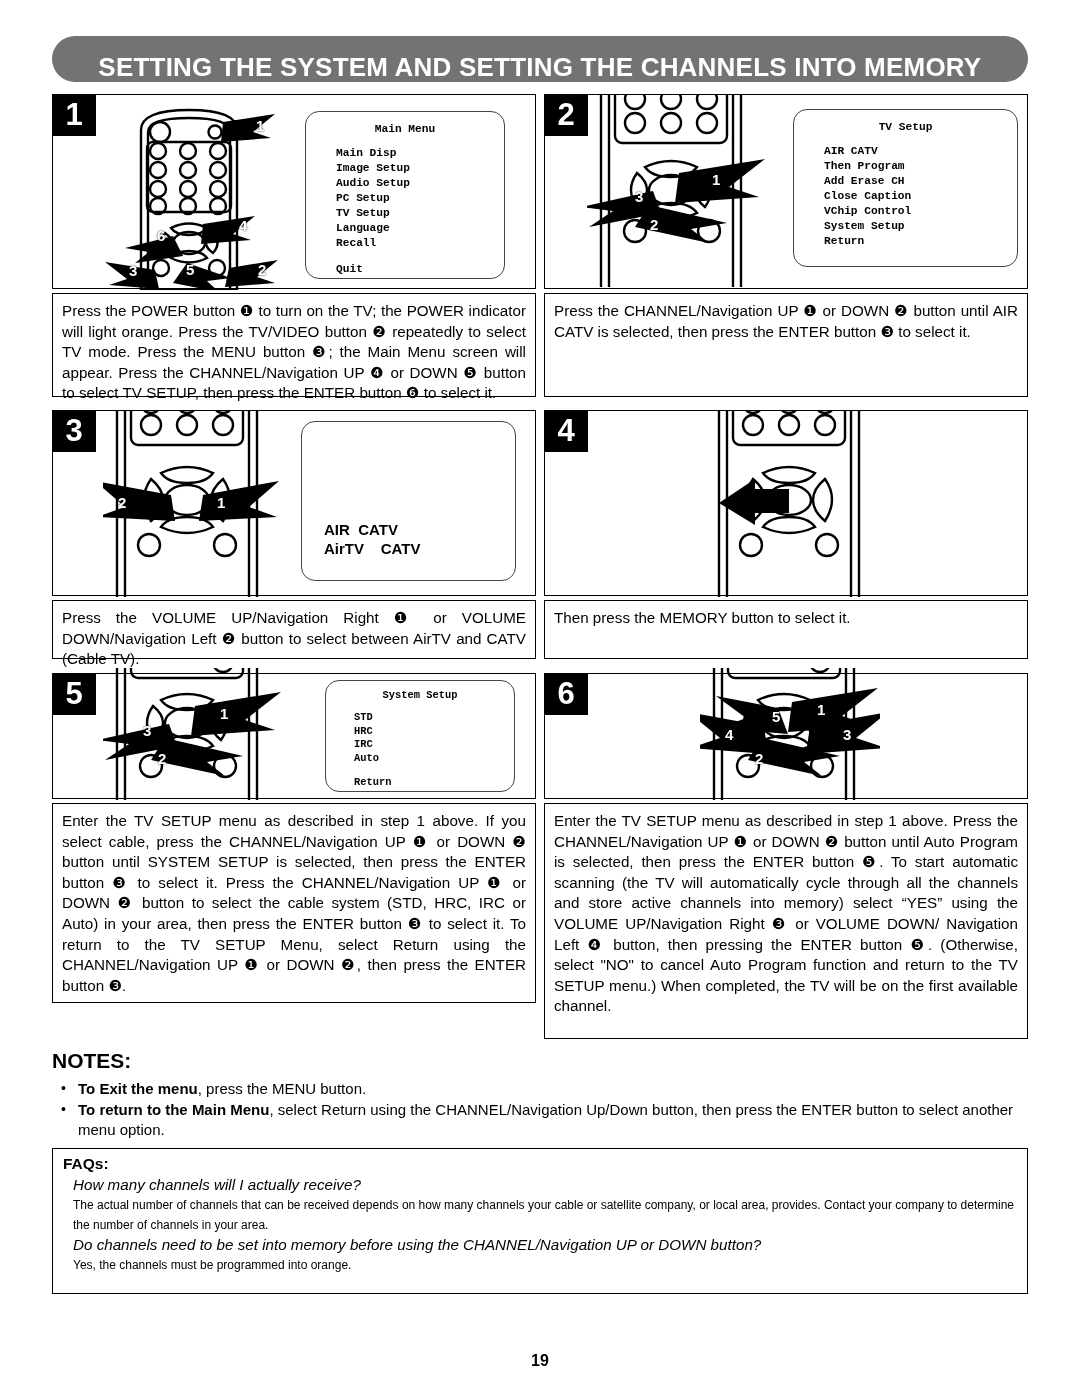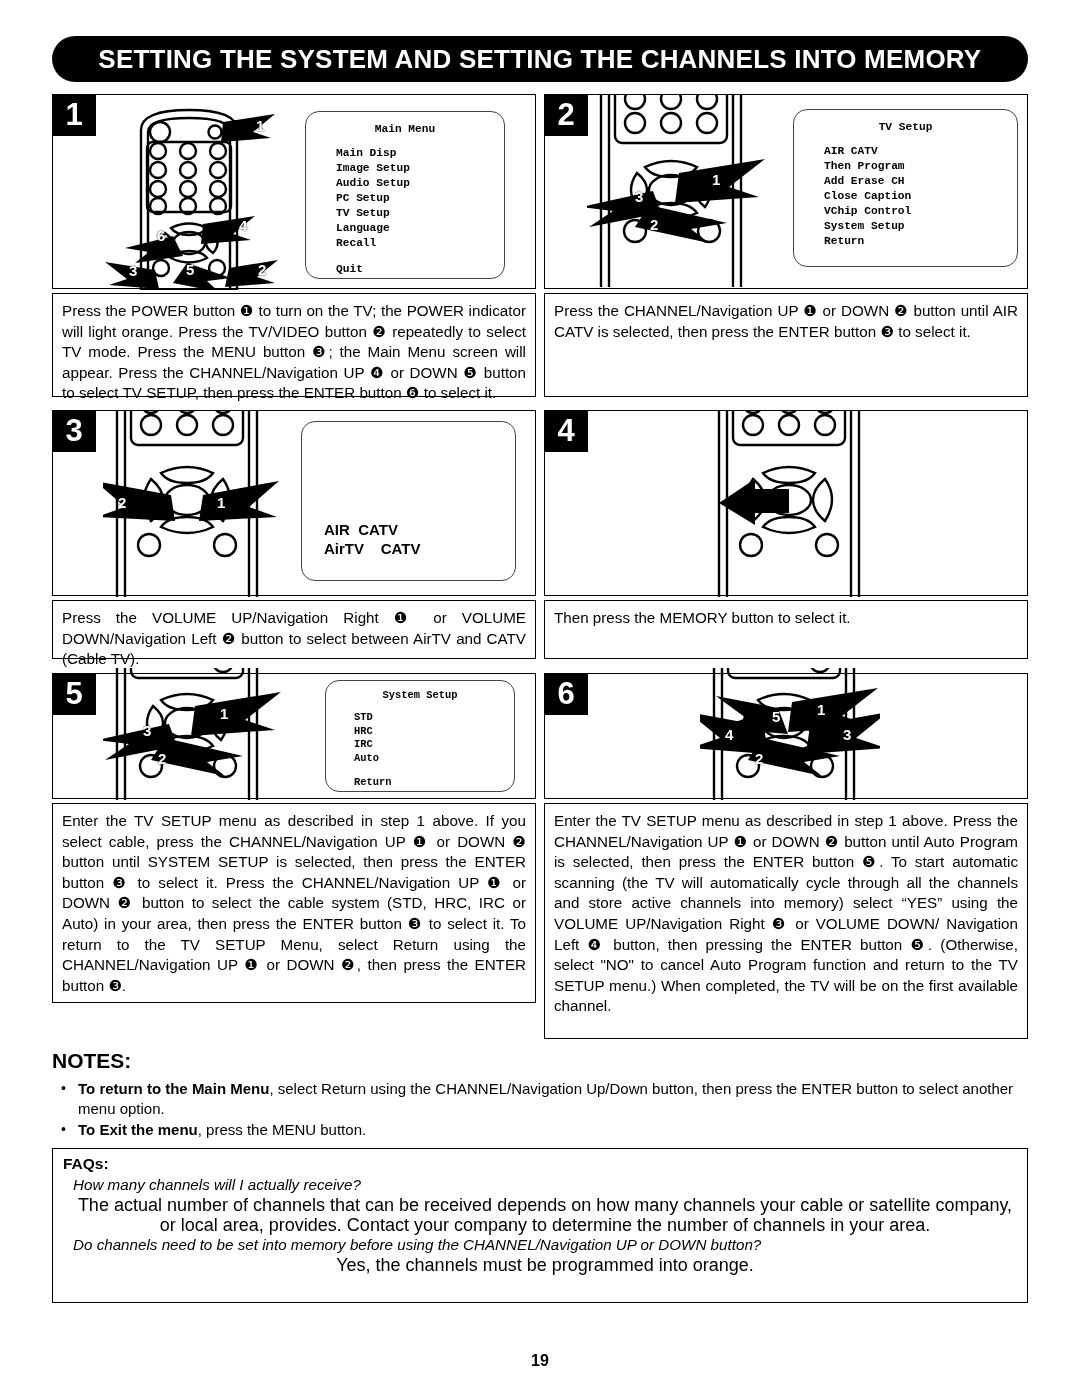--- a/index.html
+++ b/index.html
@@ -12,26 +12,26 @@
     overflow:hidden;
   }
   .page{
     position:absolute;
     left:40px; top:18px;
     width:1000px; height:1360px;
   }
 
   
   .title-banner{
-    background:#000000;
+    background:#737373;
     color:#fff;
     border-radius:26px;
     height:46px;
     margin:18px 12px 12px 12px;
-    display:flex;align-items:center;justify-content:center;
+    display:flex;align-items:flex-end;justify-content:center;
     letter-spacing:.2px;
   }
   .title-banner .t{
     font-size:25.5px;
     font-weight:bold;
     text-transform:uppercase;
     transform:scaleX(1.02);
     white-space:nowrap;
   }
 
@@ -131,26 +131,26 @@
   }
   .notes li:before{
     content:"•"; position:absolute; left:9px; top:-1px; font-size:14px;
   }
   .notes li b{font-weight:bold;}
 
   
   .faq{
     border:1.6px solid #000;
     margin:8px 12px 0 12px;
-    padding:6px 10px 27px 10px;
+    padding:6px 10px 18px 10px;
     box-sizing:border-box;
   }
   .faq .hd{font-size:15.5px;font-weight:bold;margin-bottom:2px;}
   .faq .q{font-size:15.2px;font-style:italic;line-height:20px;padding-left:10px;}
-  .faq .a{font-size:18px;line-height:20px;padding-left:10px;text-align:center;}
+  .faq .a{font-size:12px;line-height:20px;padding-left:10px;}
 
   .pagenum{
     position:absolute;
     left:0;right:0;bottom:8px;
     text-align:center;
     font-size:16px;font-weight:bold;
   }
 </style>
 </head>
 <body>
@@ -436,22 +436,22 @@
       <div class="panel txt h-d">
         <p>Enter the TV SETUP menu as described in step 1 above. Press the CHANNEL/Navigation UP ❶ or DOWN ❷ button until Auto Program is selected, then press the ENTER button ❺. To start automatic scanning (the TV will automatically cycle through all the channels and store active channels into memory) select “YES” using the VOLUME UP/Navigation Right ❸ or VOLUME DOWN/ Navigation Left ❹ button, then pressing the ENTER button ❺. (Otherwise, select "NO" to cancel Auto Program function and return to the TV SETUP menu.)  When completed, the TV will be on the first available channel.</p>
       </div>
     </div>
 
   </div>
 
   <div class="notes">
     <div class="hd">NOTES:</div>
     <ul>
+      <li><b>To Exit the menu</b><span>, press the MENU button.</span></li>
       <li><b>To return to the Main Menu</b><span>, select Return using the CHANNEL/Navigation Up/Down button, then press the ENTER button to select another menu option.</span></li>
-      <li><b>To Exit the menu</b><span>, press the MENU button.</span></li>
     </ul>
   </div>
 
   <div class="faq">
     <div class="hd">FAQs:</div>
     <div class="q">How many channels will I actually receive?</div>
     <div class="a">The actual number of channels that can be received depends on how many channels your cable or satellite company, or local area, provides. Contact your company to determine the number of channels in your area.</div>
     <div class="q">Do channels need to be set into memory before using the CHANNEL/Navigation UP or DOWN button?</div>
     <div class="a">Yes, the channels must be programmed into orange.</div>
   </div>

